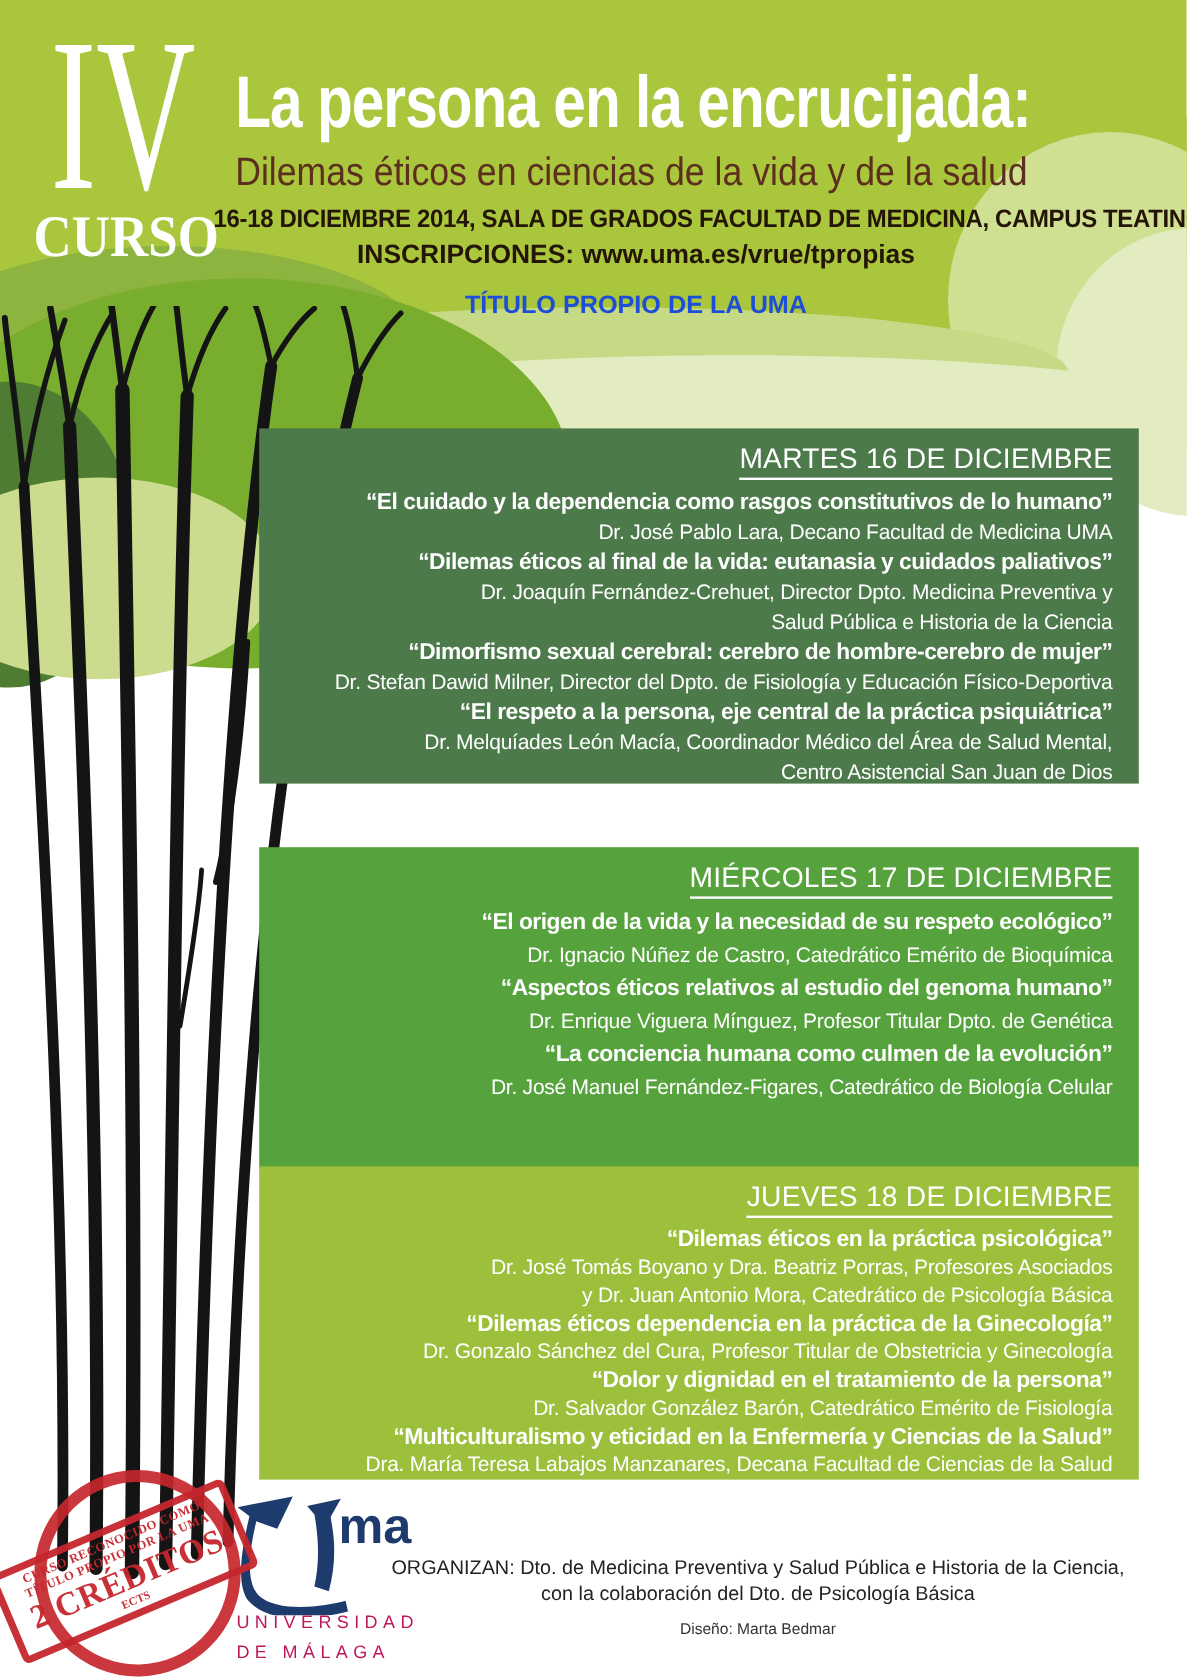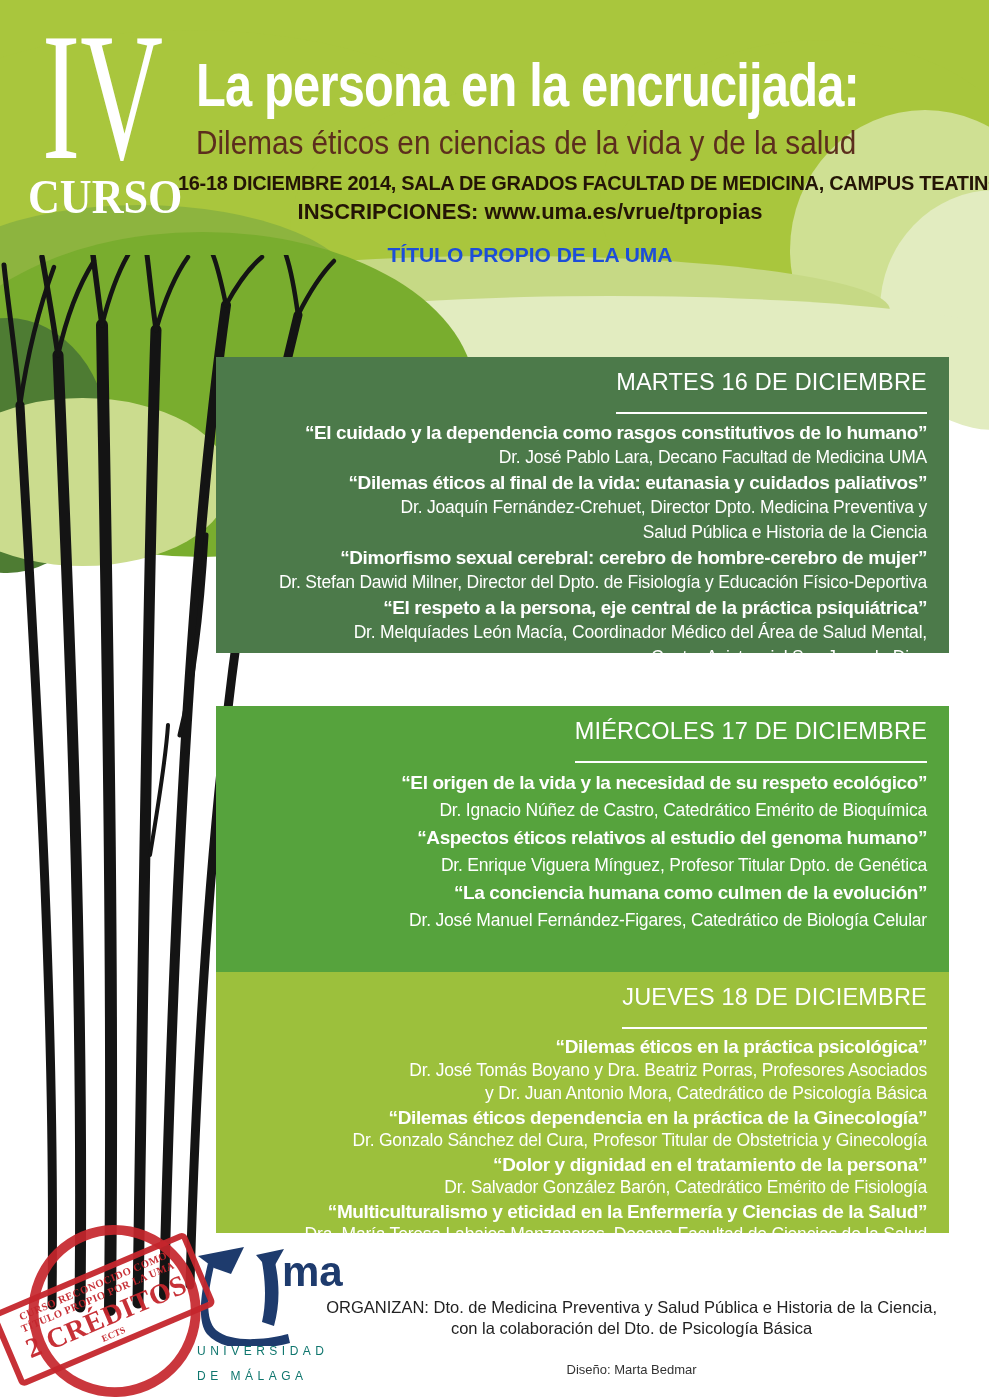--- a/index.html
+++ b/index.html
@@ -38,21 +38,21 @@
       transform:scaleX(.9);transform-origin:left top;}
   .dateline{left:178px;top:171px;font-size:21px;font-weight:bold;color:#241506;
       transform:scaleX(.95);transform-origin:left top;letter-spacing:-0.3px;}
   .inscr{left:180px;top:199px;width:700px;text-align:center;font-size:22px;font-weight:bold;color:#241506;}
   .titulo{left:180px;top:243px;width:700px;text-align:center;font-size:21px;font-weight:bold;color:#1d4ed8;}
 
   
   .panel{position:absolute;left:216px;width:733px;color:#fff;text-align:right;
          padding:12px 22px 0 6px;box-sizing:border-box;z-index:4;}
   .panel .day{display:inline-block;font-size:23.5px;letter-spacing:0.2px;
-         border-bottom:2px solid #fff;padding-bottom:16px;margin-bottom:6px;}
+         border-bottom:2px solid #fff;padding-bottom:2px;margin-bottom:6px;}
   .line{white-space:nowrap;}
   .line.talk{font-weight:bold;font-size:19px;letter-spacing:-0.4px;}
   .line.speaker{font-size:17.5px;letter-spacing:-0.2px;}
   .panel-0{top:357px;height:296px;background:#4c7a4a;}
   .panel-0 .line{line-height:25px;}
   .panel-1{top:706px;height:268px;background:#56a33d;}
   .panel-1 .line{line-height:27.5px;}
   .panel-2{top:972px;height:261px;background:#9cc03c;}
   .panel-2 .line{line-height:23.5px;}
 
@@ -64,25 +64,25 @@
   .stamp-frame{position:absolute;left:-16px;top:46px;width:212px;height:80px;
          border:6px solid #c5262d;border-radius:6px;box-sizing:border-box;
          display:flex;flex-direction:column;justify-content:center;align-items:center;opacity:.95;}
   .stamp-sm{font-size:10.5px;font-weight:bold;letter-spacing:.5px;line-height:12px;}
   .stamp-big{font-size:28px;font-weight:bold;line-height:29px;letter-spacing:.5px;}
   .stamp-ects{font-size:9.5px;font-weight:bold;line-height:10px;}
 
   
   .uma-svg{position:absolute;left:192px;top:1246px;width:102px;height:100px;z-index:5;}
   .uma-ma{position:absolute;left:282px;top:1248px;font-size:42px;font-weight:bold;color:#1e3b6d;z-index:5;}
-  .uni{position:absolute;left:197px;color:#0f766e;font-size:12px;letter-spacing:4.5px;z-index:5;}
+  .uni{position:absolute;left:197px;color:#be185d;font-size:15px;letter-spacing:4.5px;z-index:5;}
   .uni1{top:1344px;} .uni2{top:1369px;text-align:center;}
   .org{position:absolute;right:52px;top:1297px;text-align:center;color:#222;
        font-size:16.5px;line-height:21px;z-index:5;}
-  .design{font-size:13px;margin-top:20px;color:#333;}
+  .design{font-size:13px;margin-top:8px;color:#333;}
 </style>
 </head>
 <body>
 
 <div id="page">
 
   <div class="abs hdr-base"></div>
   <div class="blob hdr-bump1"></div>
   <div class="blob hdr-bump2"></div>
   <div class="blob hdr-right"></div>

